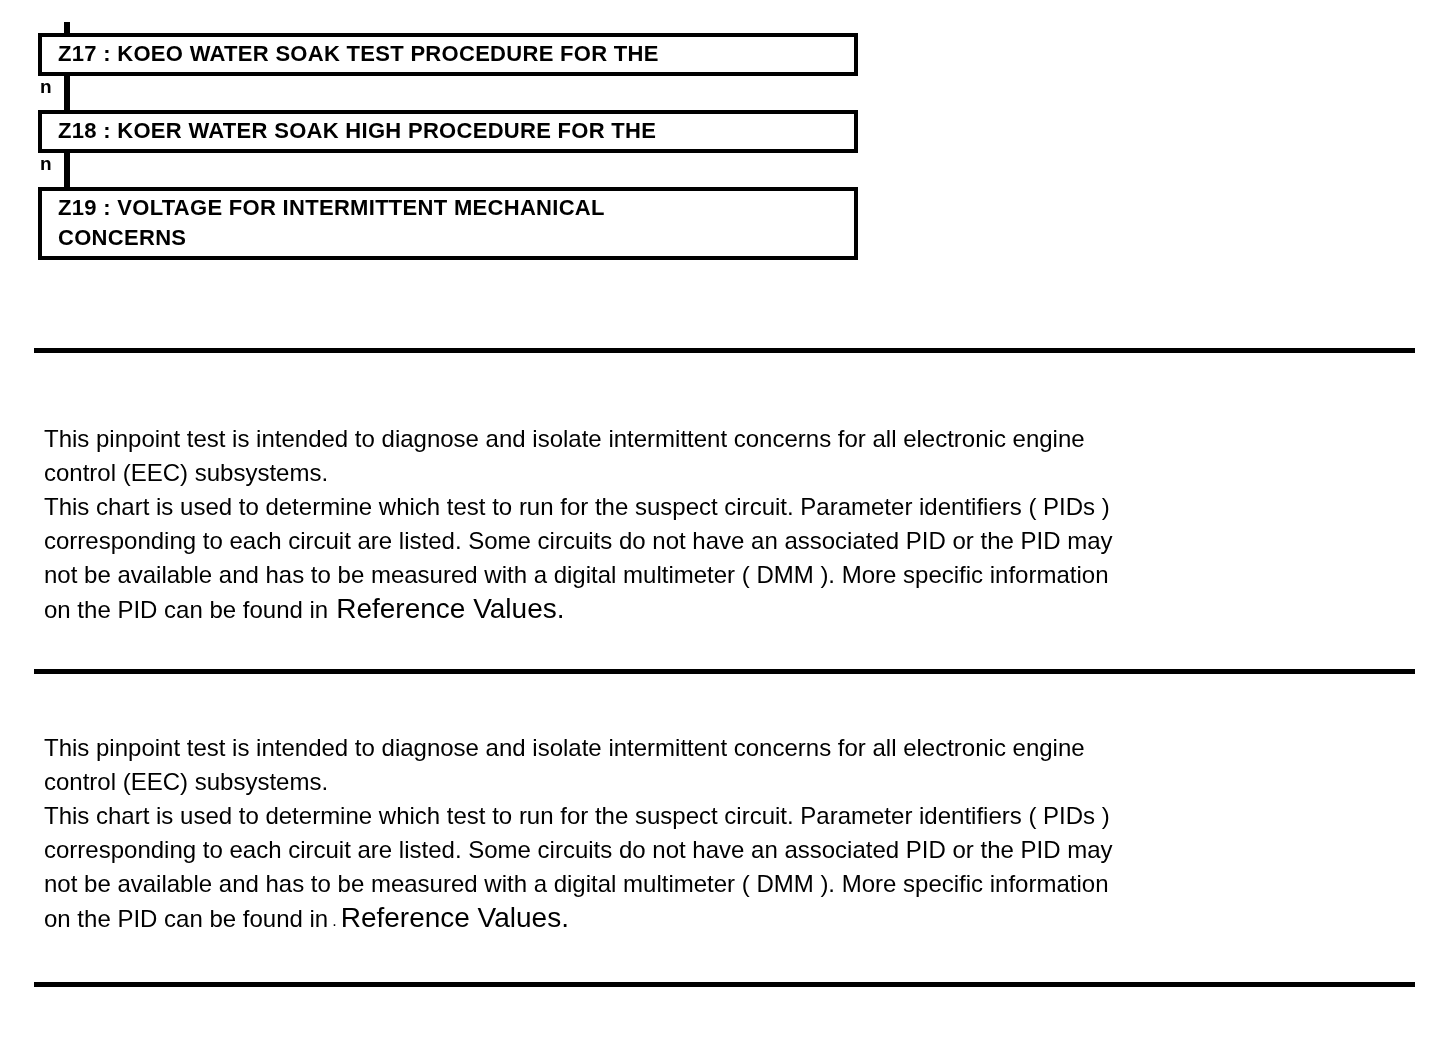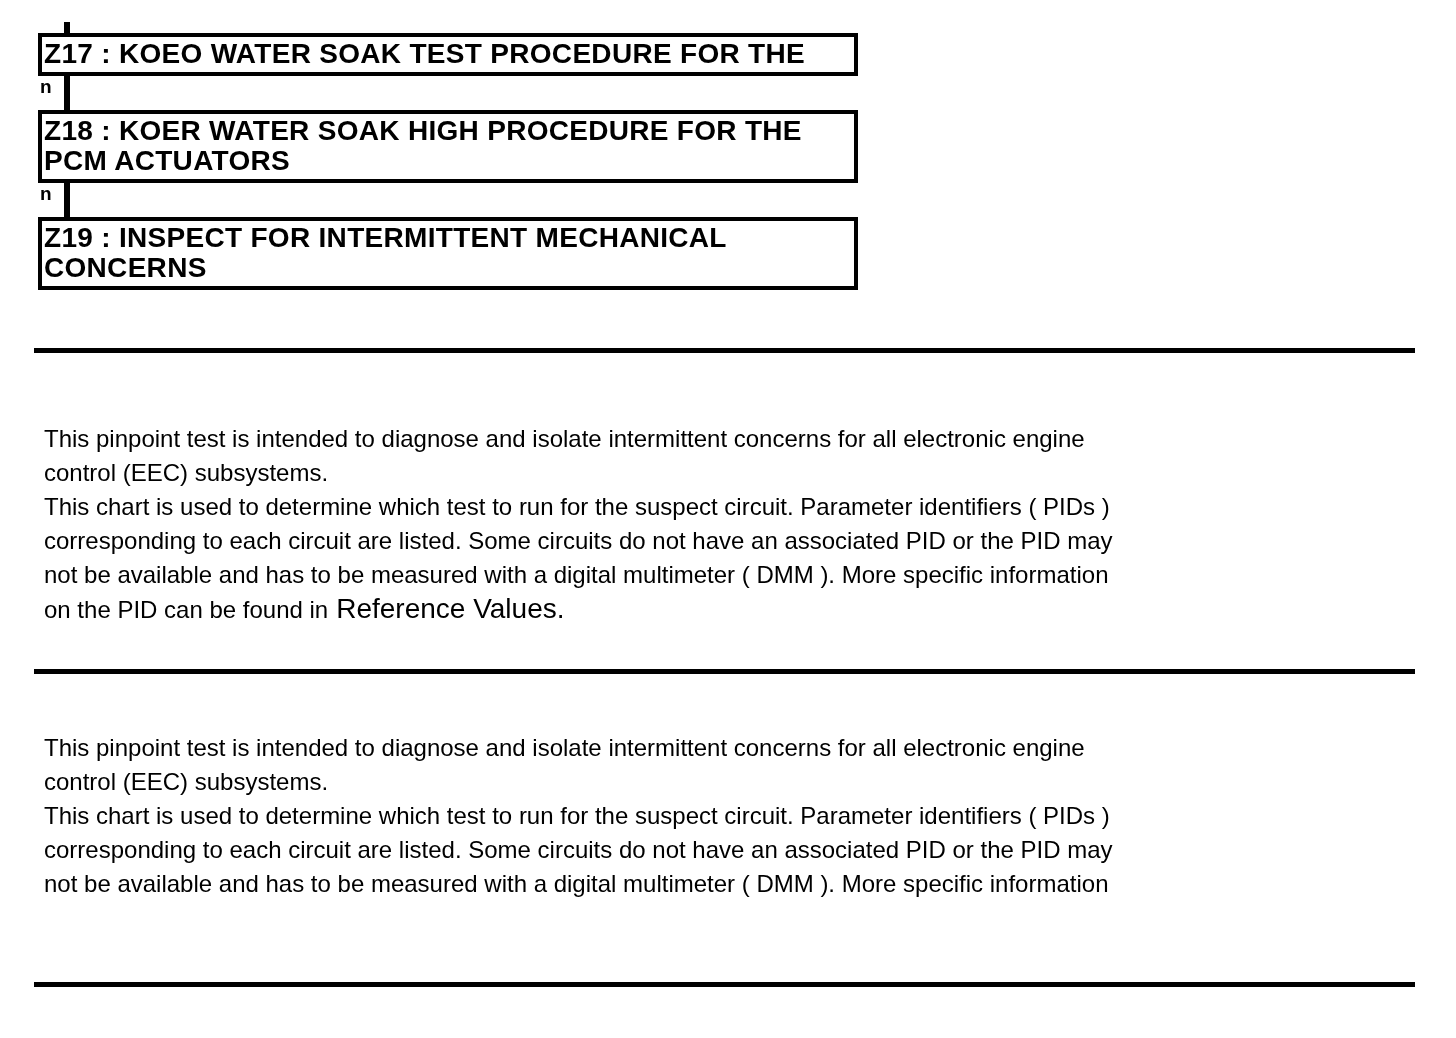--- a/index.html
+++ b/index.html
@@ -27,23 +27,23 @@
   .top-tick {
     width: 6px;
     height: 11px;
     background: #000000;
     margin-left: 26px;
   }
   .pp-box {
     border: 4px solid #000000;
     box-sizing: border-box;
     width: 820px;
-    padding: 2px 4px 3px 2px;
+    padding: 2px 4px 3px 16px;
     font-weight: bold;
-    font-size: 28px;
+    font-size: 22px;
     line-height: 30px;
     letter-spacing: 0.3px;
     white-space: nowrap;
     cursor: pointer;
   }
   .connector {
     position: relative;
     height: 34px;
   }
   .connector .vline {
@@ -111,30 +111,29 @@
       <div class="pp-line">Z17 : KOEO WATER SOAK TEST PROCEDURE FOR THE</div>
     </div>
 
     <div class="connector">
       <span class="bullet">n</span>
       <div class="vline"></div>
     </div>
 
     <div class="pp-box">
       <div class="pp-line">Z18 : KOER WATER SOAK HIGH PROCEDURE FOR THE</div>
-      <div class="pp-line">PCM ACTUATORS</div>
     </div>
 
     <div class="connector">
       <span class="bullet">n</span>
       <div class="vline"></div>
     </div>
 
     <div class="pp-box">
-      <div class="pp-line">Z19 : INSPECT FOR INTERMITTENT MECHANICAL</div>
+      <div class="pp-line">Z19 : VOLTAGE FOR INTERMITTENT MECHANICAL</div>
       <div class="pp-line">CONCERNS</div>
     </div>
   </div>
 
   <div class="rule rule1"></div>
 
   <div class="para para1">
     <div class="pline">This pinpoint test is intended to diagnose and isolate intermittent concerns for all electronic engine</div>
     <div class="pline">control (EEC) subsystems.</div>
     <div class="pline">This chart is used to determine which test to run for the suspect circuit. Parameter identifiers ( PIDs )</div>
@@ -144,17 +143,18 @@
   </div>
 
   <div class="rule rule2"></div>
 
   <div class="para para2">
     <div class="pline">This pinpoint test is intended to diagnose and isolate intermittent concerns for all electronic engine</div>
     <div class="pline">control (EEC) subsystems.</div>
     <div class="pline">This chart is used to determine which test to run for the suspect circuit. Parameter identifiers ( PIDs )</div>
     <div class="pline">corresponding to each circuit are listed. Some circuits do not have an associated PID or the PID may</div>
     <div class="pline">not be available and has to be measured with a digital multimeter ( DMM ). More specific information</div>
+    <div class="pline"><span>on the PID can be found in</span><span class="stray-dot">.</span><span class="ref-link">Reference Values.</span></div>
   </div>
 
   <div class="rule rule3"></div>
 
 </div>
 
 </body></html>

